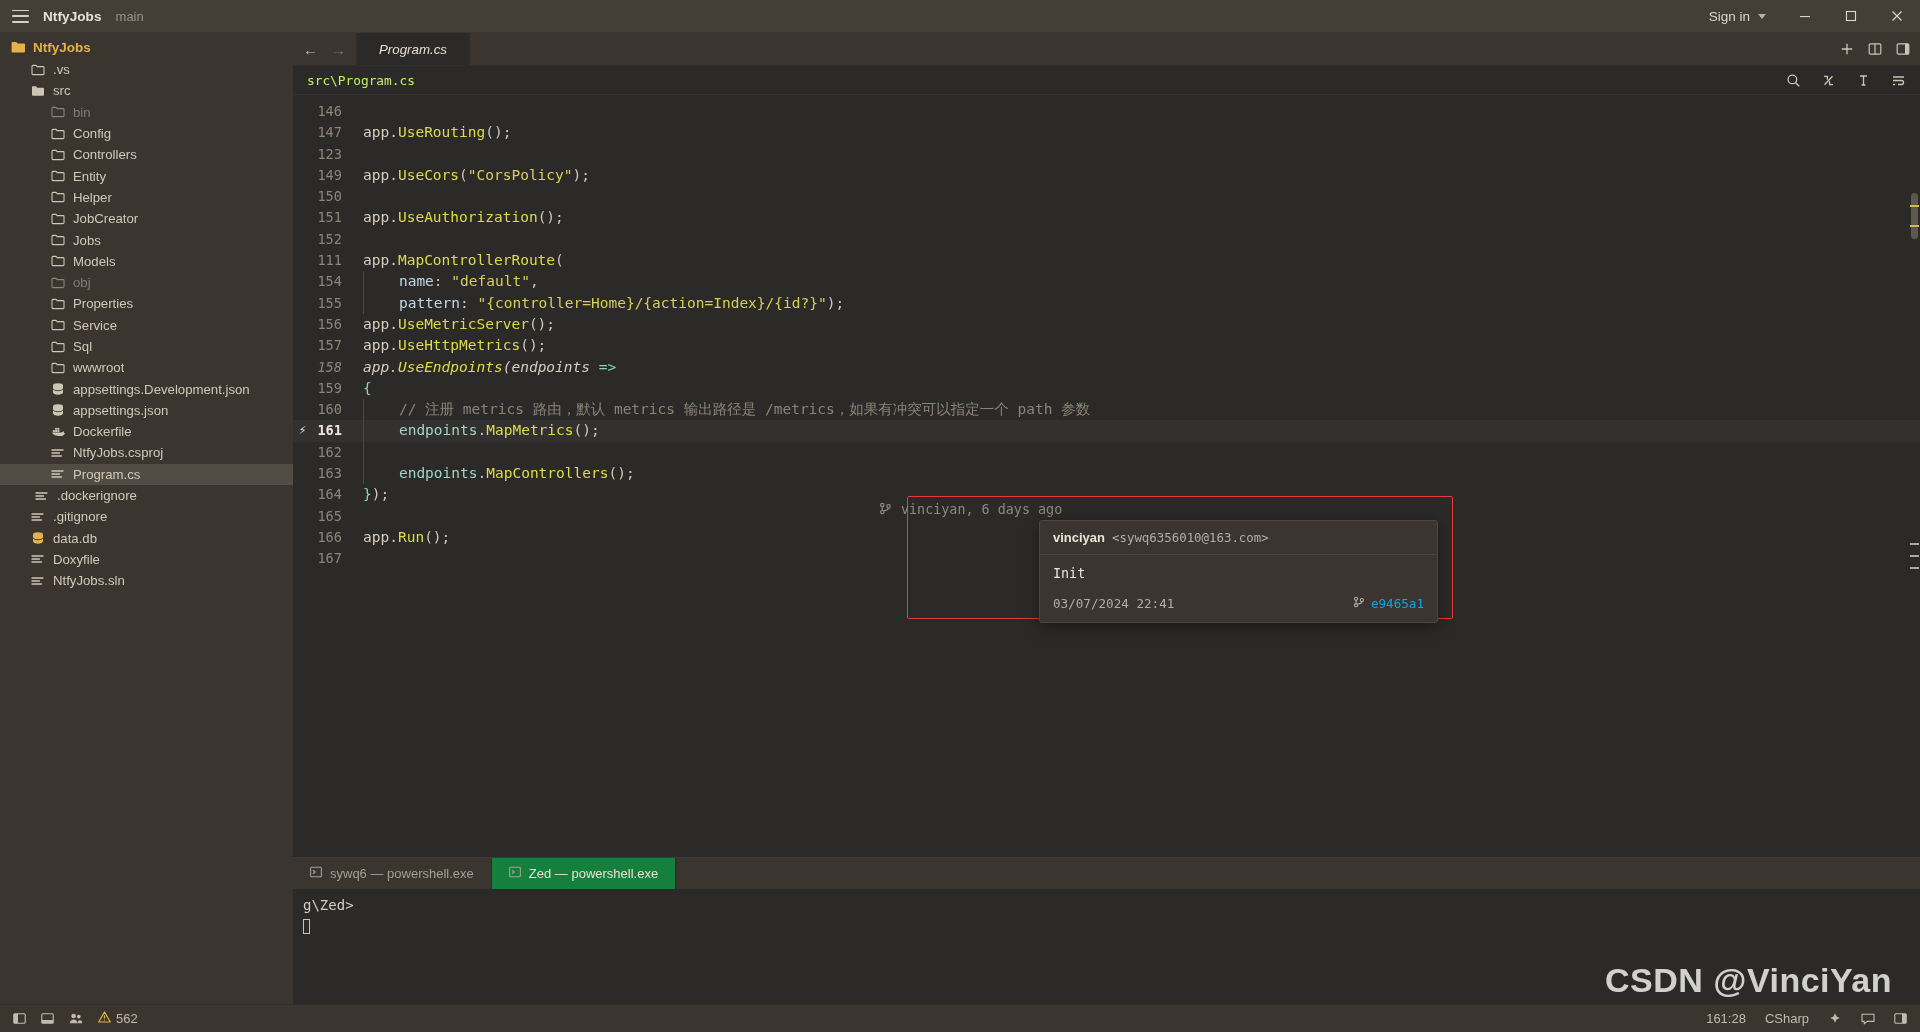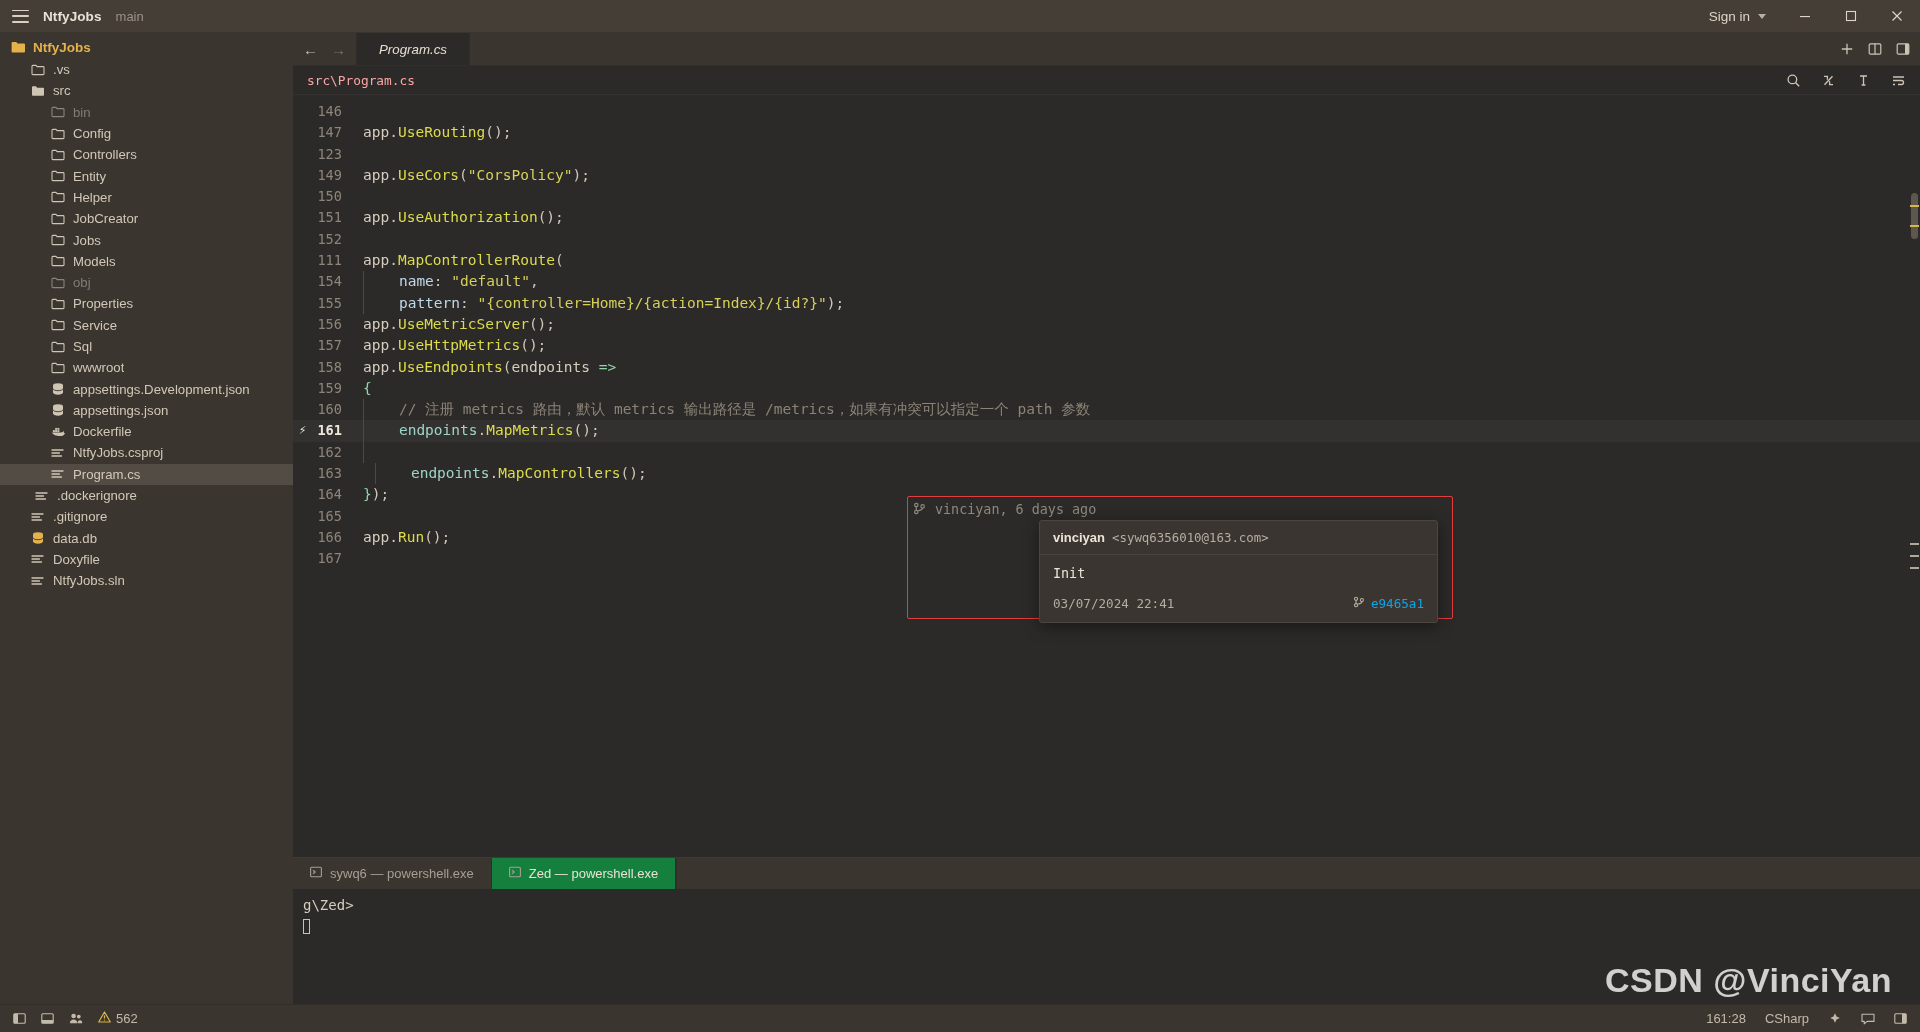--- a/index.html
+++ b/index.html
@@ -47,21 +47,21 @@
   .navbtns { display:flex; align-items:center; padding:0 10px; gap:13px; background:#3b352f; }
   .navbtns span { font-size:15px; color:#c8bfb0; cursor:pointer; line-height:1; }
   .navbtns span.dis { color:#7c736a; }
   .tab { display:flex; align-items:center; padding:0 22px; font-size:13.3px; font-style:italic; color:#e7dfd2;
          background:#2b2a28; border-right:1px solid #322d28; border-left:1px solid #322d28; cursor:pointer; }
   .tabfill { flex:1 1 auto; background:#3b352f; display:flex; align-items:center; justify-content:flex-end; padding-right:10px; gap:14px; }
   .tabfill .ticon { color:#cdc4b5; cursor:pointer; display:flex; align-items:center; }
 
   .breadcrumbbar { height:29px; flex:0 0 29px; background:#2b2a28; display:flex; align-items:center;
       padding:0 14px 0 14px; border-bottom:1px solid #343230; }
-  .breadcrumb { font-family:"DejaVu Sans Mono", monospace; font-size:12.8px; color:#fca5a5; }
+  .breadcrumb { font-family:"DejaVu Sans Mono", monospace; font-size:12.8px; color:#bef264; }
   .bc-right { margin-left:auto; display:flex; align-items:center; gap:20px; }
   .bc-right .ticon { cursor:pointer; display:flex; align-items:center; color:#cdc4b5; }
 
   
   .editorwrap { flex:1 1 auto; position:relative; background:#2b2a28; overflow:hidden; min-height:0; }
   .code { font-family:"DejaVu Sans Mono", monospace; font-size:14.5px; line-height:21.3px; padding-top:6px; position:relative; }
   .cline { display:flex; height:21.3px; align-items:center; white-space:pre; }
   .cline.active { background:#333130; }
   .gut { width:60px; flex:0 0 60px; text-align:right; padding-right:11px; color:#8e857a; font-size:13.6px; user-select:none; }
   .cline.active .gut { color:#efe7da; font-weight:bold; }
@@ -448,35 +448,35 @@
             <div class="cline" style="position: relative;"><span class="gut">123</span><span class="src"></span></div>
             <div class="cline" style="position: relative;"><span class="gut">149</span><span class="src"><span class="t-plain">app</span><span class="t-punc">.</span><span class="t-fn">UseCors</span><span class="t-punc">(</span><span class="t-str">"CorsPolicy"</span><span class="t-punc">);</span></span></div>
             <div class="cline" style="position: relative;"><span class="gut">150</span><span class="src"></span></div>
             <div class="cline" style="position: relative;"><span class="gut">151</span><span class="src"><span class="t-plain">app</span><span class="t-punc">.</span><span class="t-fn">UseAuthorization</span><span class="t-punc">();</span></span></div>
             <div class="cline" style="position: relative;"><span class="gut">152</span><span class="src"></span></div>
             <div class="cline" style="position: relative;"><span class="gut">111</span><span class="src"><span class="t-plain">app</span><span class="t-punc">.</span><span class="t-fn">MapControllerRoute</span><span class="t-punc">(</span></span></div>
             <div class="cline" style="position: relative;"><span class="gut">154</span><span class="src"><span class="ind"></span><span class="t-plain">    </span><span class="t-param">name</span><span class="t-punc">: </span><span class="t-str">"default"</span><span class="t-punc">,</span></span></div>
             <div class="cline" style="position: relative;"><span class="gut">155</span><span class="src"><span class="ind"></span><span class="t-plain">    </span><span class="t-param">pattern</span><span class="t-punc">: </span><span class="t-str">"{controller=Home}/{action=Index}/{id?}"</span><span class="t-punc">);</span></span></div>
             <div class="cline" style="position: relative;"><span class="gut">156</span><span class="src"><span class="t-plain">app</span><span class="t-punc">.</span><span class="t-fn">UseMetricServer</span><span class="t-punc">();</span></span></div>
             <div class="cline" style="position: relative;"><span class="gut">157</span><span class="src"><span class="t-plain">app</span><span class="t-punc">.</span><span class="t-fn">UseHttpMetrics</span><span class="t-punc">();</span></span></div>
-            <div class="cline" style="position: relative;"><span class="gut">158</span><span class="src"><span class="t-plain">app</span><span class="t-punc">.</span><span class="t-fn">UseEndpoints</span><span class="t-punc">(</span><span class="t-plain">endpoints </span><span class="t-op">=&gt;</span></span></div>
+            <div class="cline" style="position: relative; font-style: italic;"><span class="gut">158</span><span class="src"><span class="t-plain">app</span><span class="t-punc">.</span><span class="t-fn">UseEndpoints</span><span class="t-punc">(</span><span class="t-plain">endpoints </span><span class="t-op">=&gt;</span></span></div>
             <div class="cline" style="position: relative;"><span class="gut">159</span><span class="src"><span class="t-brace">{</span></span></div>
             <div class="cline" style="position: relative;"><span class="gut">160</span><span class="src"><span class="ind"></span><span class="t-com">    // 注册 metrics 路由，默认 metrics 输出路径是 /metrics，如果有冲突可以指定一个 path 参数</span></span></div>
             <div class="cline active" style="position: relative;"><span class="boltmark">⚡</span><span class="gut">161</span><span class="src"><span class="ind"></span><span class="t-plain">    </span><span class="t-var">endpoints</span><span class="t-punc">.</span><span class="t-fn">MapMetrics</span><span class="t-punc">();</span></span></div>
             <div class="cline" style="position: relative;"><span class="gut">162</span><span class="src"><span class="ind"></span></span></div>
-            <div class="cline" style="position: relative; gap: 12px;"><span class="gut">163</span><span class="src"><span class="ind"></span><span class="t-plain">    </span><span class="t-var">endpoints</span><span class="t-punc">.</span><span class="t-fn">MapControllers</span><span class="t-punc">();</span></span></div>
+            <div class="cline" style="position: relative;"><span class="gut">163</span><span class="src"><span class="ind"></span><span class="t-plain">    </span><span class="t-var">endpoints</span><span class="t-punc">.</span><span class="t-fn">MapControllers</span><span class="t-punc">();</span></span></div>
             <div class="cline" style="position: relative;"><span class="gut">164</span><span class="src"><span class="t-brace">}</span><span class="t-punc">);</span></span></div>
             <div class="cline" style="position: relative;"><span class="gut">165</span><span class="src"></span></div>
             <div class="cline" style="position: relative;"><span class="gut">166</span><span class="src"><span class="t-plain">app</span><span class="t-punc">.</span><span class="t-fn">Run</span><span class="t-punc">();</span></span></div>
             <div class="cline" style="position: relative;"><span class="gut">167</span><span class="src"></span></div>
           </div>
 
         <div class="blame-outline" style="left:614px; top:401px; width:546px; height:123px;"></div>
 
-        <div class="blame-inline" style="left:620px; top:404px; height:21px;">
+        <div class="blame-inline" style="left:586px; top:404px; height:21px;">
           <span>
             <svg width="13" height="13" viewBox="0 0 13 13">
                 <circle cx="3.3" cy="3" r="1.7" fill="none" stroke="#8f877c" stroke-width="1.2"></circle>
                 <circle cx="3.3" cy="10" r="1.7" fill="none" stroke="#8f877c" stroke-width="1.2"></circle>
                 <circle cx="9.6" cy="4.4" r="1.7" fill="none" stroke="#8f877c" stroke-width="1.2"></circle>
                 <path d="M3.3 4.7v3.6M9.6 6.1c0 2-2.2 2.2-4.5 2.6" stroke="#8f877c" stroke-width="1.2" fill="none"></path>
               </svg>
           </span>
           <span>vinciyan, 6 days ago</span>
         </div>

